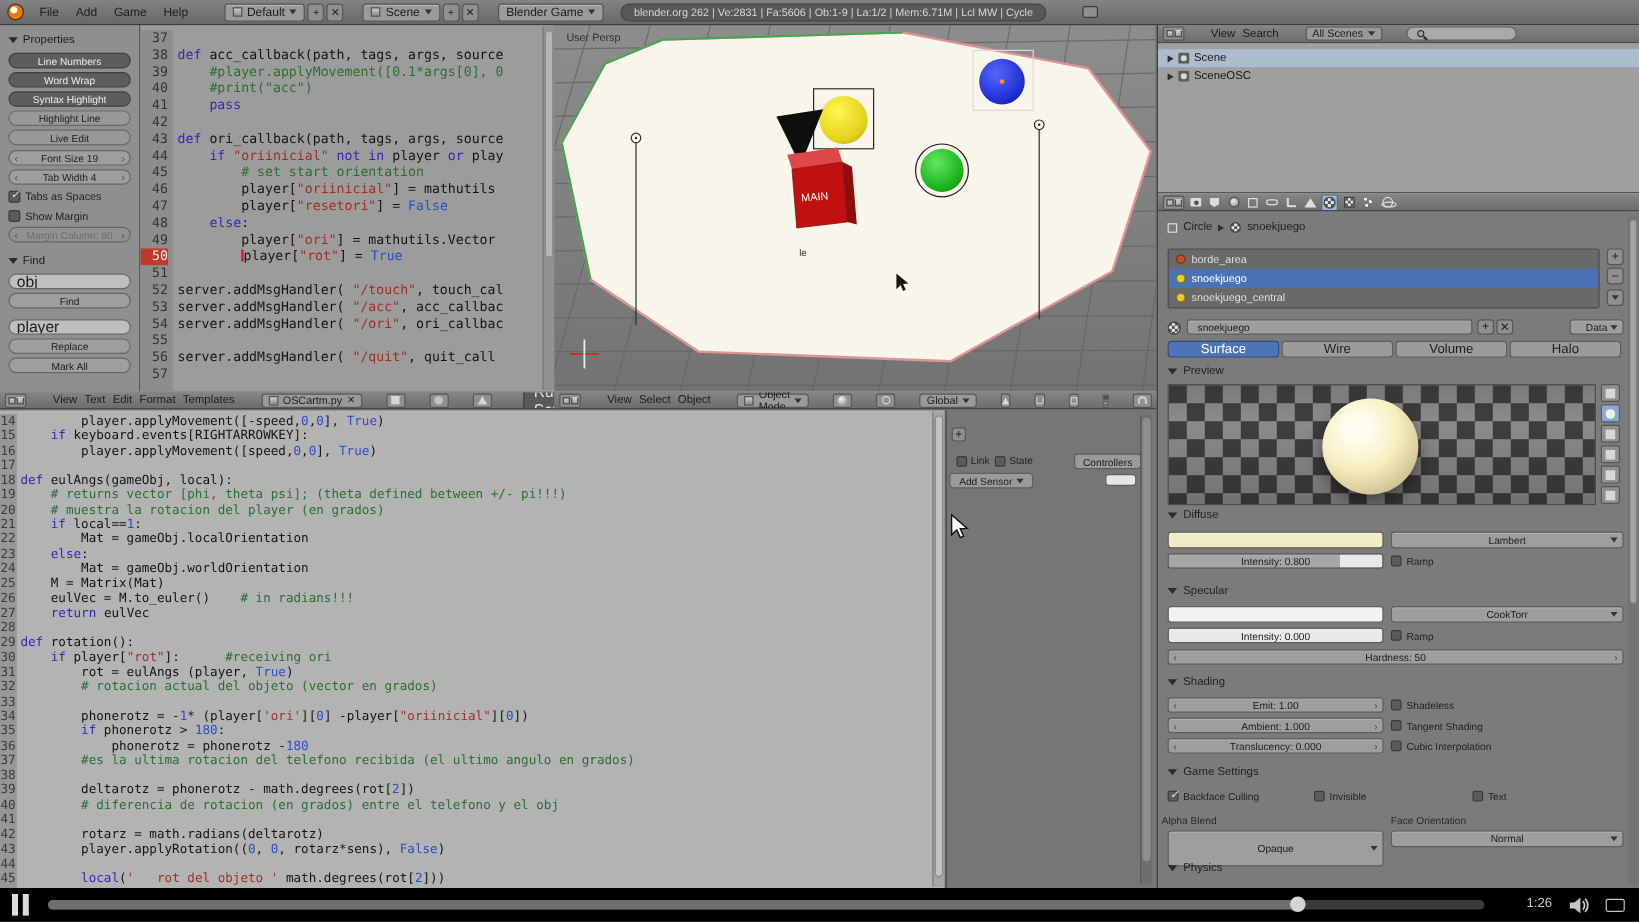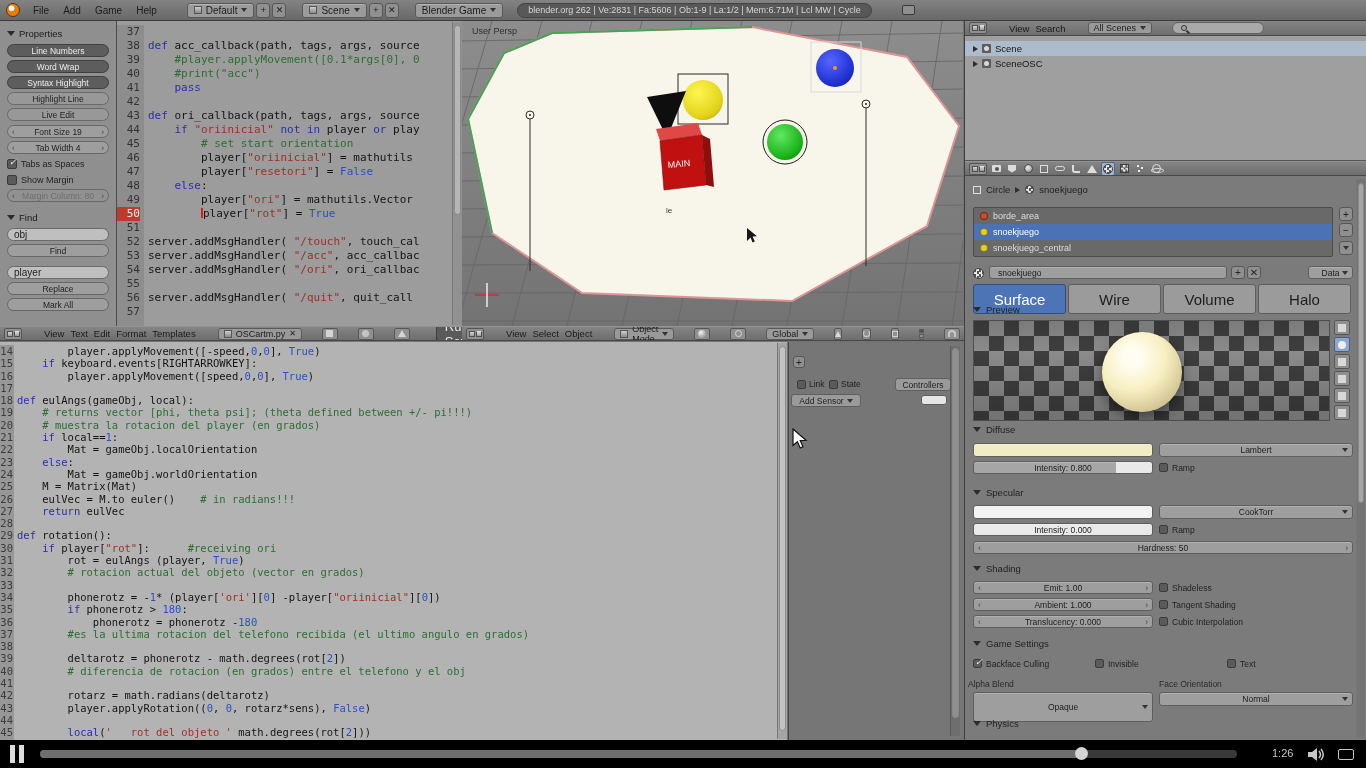--- a/index.html
+++ b/index.html
@@ -35,21 +35,21 @@
 .tbtn.off{background:#989898;color:#222;border:1px solid #6a6a6a}
 .sld{height:13px;margin-bottom:3px;border-radius:7px;background:#9e9e9e;border:1px solid #676767;
   display:flex;align-items:center;justify-content:center;color:#222;font-size:8.5px;position:relative}
 .sld::before{content:"‹";position:absolute;left:4px;color:#4c4c4c}
 .sld::after{content:"›";position:absolute;right:4px;color:#4c4c4c}
 .sld.dis{color:#6e6e6e;background:#919191}
 .chk-row{display:flex;align-items:center;gap:4px;height:13px;margin-bottom:3px;color:#222}
 .chk{width:10px;height:10px;background:#5b5b5b;border:1px solid #3b3b3b;border-radius:2px;position:relative;flex:none}
 .chk.on::after{content:"✓";position:absolute;left:1px;top:-3px;font-size:9px;color:#ededed}
 .input-sm{width:100%;height:13px;margin-bottom:3px;border-radius:7px;background:#bfbfbf;border:1px solid #6a6a6a;
-  color:#1d1d1d;font-size:10px;padding:0 6px;font-family:"Liberation Sans",sans-serif;outline:none}
+  color:#1d1d1d;font-size:13px;padding:0 6px;font-family:"Liberation Sans",sans-serif;outline:none}
 .btn-sm{height:13px;margin-bottom:3px;border-radius:7px;background:#9e9e9e;border:1px solid #676767;
   display:flex;align-items:center;justify-content:center;color:#1d1d1d;font-size:8.5px}
 
 
 .editor{position:absolute;overflow:hidden}
 #ed-top{left:117px;top:21px;width:345px;height:305px;background:#9c9c9c}
 #ed-top .gutter{position:absolute;left:0;top:4px;width:27px;text-align:right;padding-right:4px}
 #ed-top .codecol{position:absolute;left:31px;top:4px;right:12px}
 #ed-top .ln,#ed-top .cl{height:14px;line-height:14px;font:11px "DejaVu Sans Mono",monospace}
 #ed-top .gutter{background:#8d8d8d;height:305px;color:#333}
@@ -125,21 +125,21 @@
 .gl-phy{width:9px;height:9px;border-radius:50%;border:1.5px solid #ddd;position:relative}
 .gl-phy::after{content:"";position:absolute;left:-2px;top:3px;width:11px;height:3px;border:1px solid #ddd;border-radius:50%}
 
 .phdr{position:absolute;display:flex;align-items:center;gap:5px;font-size:9.5px;color:#1f1f1f}
 .w{position:absolute;height:13px;border:1px solid #5e5e5e;border-radius:3px;font-size:8.5px;color:#1b1b1b;
   display:flex;align-items:center;justify-content:center;background:#9e9e9e;box-shadow:inset 0 1px 0 rgba(255,255,255,.2);overflow:hidden}
 .w .dcar{position:absolute;right:4px;width:0;height:0;border-left:3px solid transparent;border-right:3px solid transparent;border-top:4px solid #333}
 .w.num::before{content:"‹";position:absolute;left:4px;color:#474747}
 .w.num::after{content:"›";position:absolute;right:4px;color:#474747}
 .pchk{position:absolute;display:flex;align-items:center;gap:4px;font-size:8.5px;color:#222;height:13px}
-.tab4{position:absolute;height:30px;border:1px solid #5e5e5e;border-radius:3px;font-size:15px;
+.tab4{position:absolute;height:14px;border:1px solid #5e5e5e;border-radius:3px;font-size:11px;
   display:flex;align-items:center;justify-content:center;background:#9b9b9b;color:#1d1d1d}
 .tab4.active{background:#4c74b6;border-color:#2f4e82;color:#fff}
 #slots{position:absolute;background:#696969;border:1px solid #4c4c4c;border-radius:2px;overflow:hidden}
 .slot-row{display:flex;align-items:center;gap:5px;height:16px;padding:0 6px;font-size:9px;color:#dedede}
 .slot-row.sel{background:#4a72b4;color:#fff}
 .slot-dot{width:8px;height:8px;border-radius:50%;flex:none;border:1px solid rgba(0,0,0,.4)}
 .sq-btn{position:absolute;width:14px;height:14px;background:#8f8f8f;border:1px solid #575757;border-radius:3px;
   display:flex;align-items:center;justify-content:center;font-size:10px;color:#222}
 #preview-box{position:absolute;background:repeating-conic-gradient(#8b8b8b 0 25%,#3e3e3e 0 50%);
   background-size:30px 30px;border:1px solid #4e4e4e;overflow:hidden}

